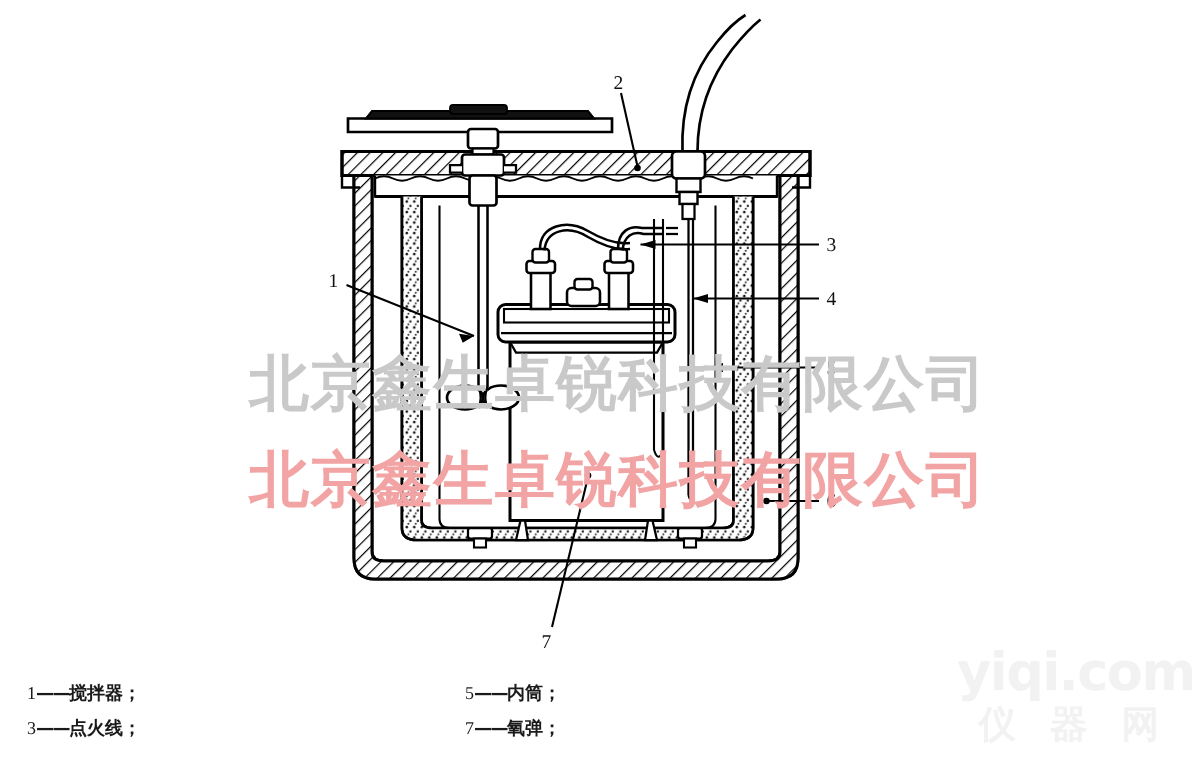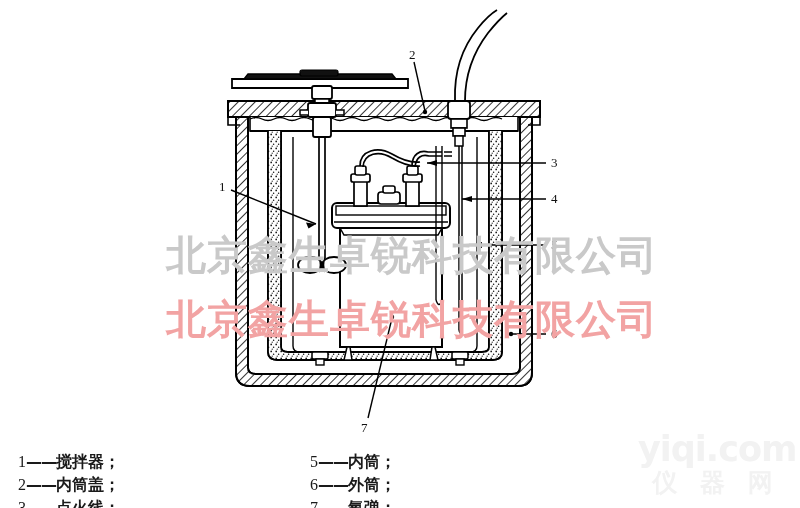--- a/index.html
+++ b/index.html
@@ -53,21 +53,21 @@
   
   #legend{
     position:absolute;left:0;top:452px;width:800px;height:56px;overflow:hidden;
   }
   .legend-row{
     position:relative;height:23px;
   }
   .legend-cell{
     position:absolute;white-space:nowrap;
     font-family:"DejaVu Sans","Liberation Sans",sans-serif;
-    font-size:16px;font-weight:700;color:#1a1a1a;
+    font-size:12px;font-weight:700;color:#1a1a1a;
     line-height:20px;
   }
   .legend-cell.col0{left:18px;}
   .legend-cell.col1{left:310px;}
   .legend-cell .num{font-family:"Liberation Serif","DejaVu Serif",serif;font-weight:400;}
   .legend-cell .dash{letter-spacing:-1px;}
 </style>
 </head>
 <body>
 
@@ -281,28 +281,20 @@
 
     <div class="legend-row">
       <div class="legend-cell col0">
         <span class="num">1</span><span class="dash">——</span><span>搅拌器；</span>
       </div>
       <div class="legend-cell col1">
         <span class="num">5</span><span class="dash">——</span><span>内筒；</span>
       </div>
     </div>
 
-    <div class="legend-row">
-      <div class="legend-cell col0">
-        <span class="num">2</span><span class="dash">——</span><span>内筒盖；</span>
-      </div>
-      <div class="legend-cell col1">
-        <span class="num">6</span><span class="dash">——</span><span>外筒；</span>
-      </div>
-    </div>
 
     <div class="legend-row">
       <div class="legend-cell col0">
         <span class="num">3</span><span class="dash">——</span><span>点火线；</span>
       </div>
       <div class="legend-cell col1">
         <span class="num">7</span><span class="dash">——</span><span>氧弹；</span>
       </div>
     </div>
 

